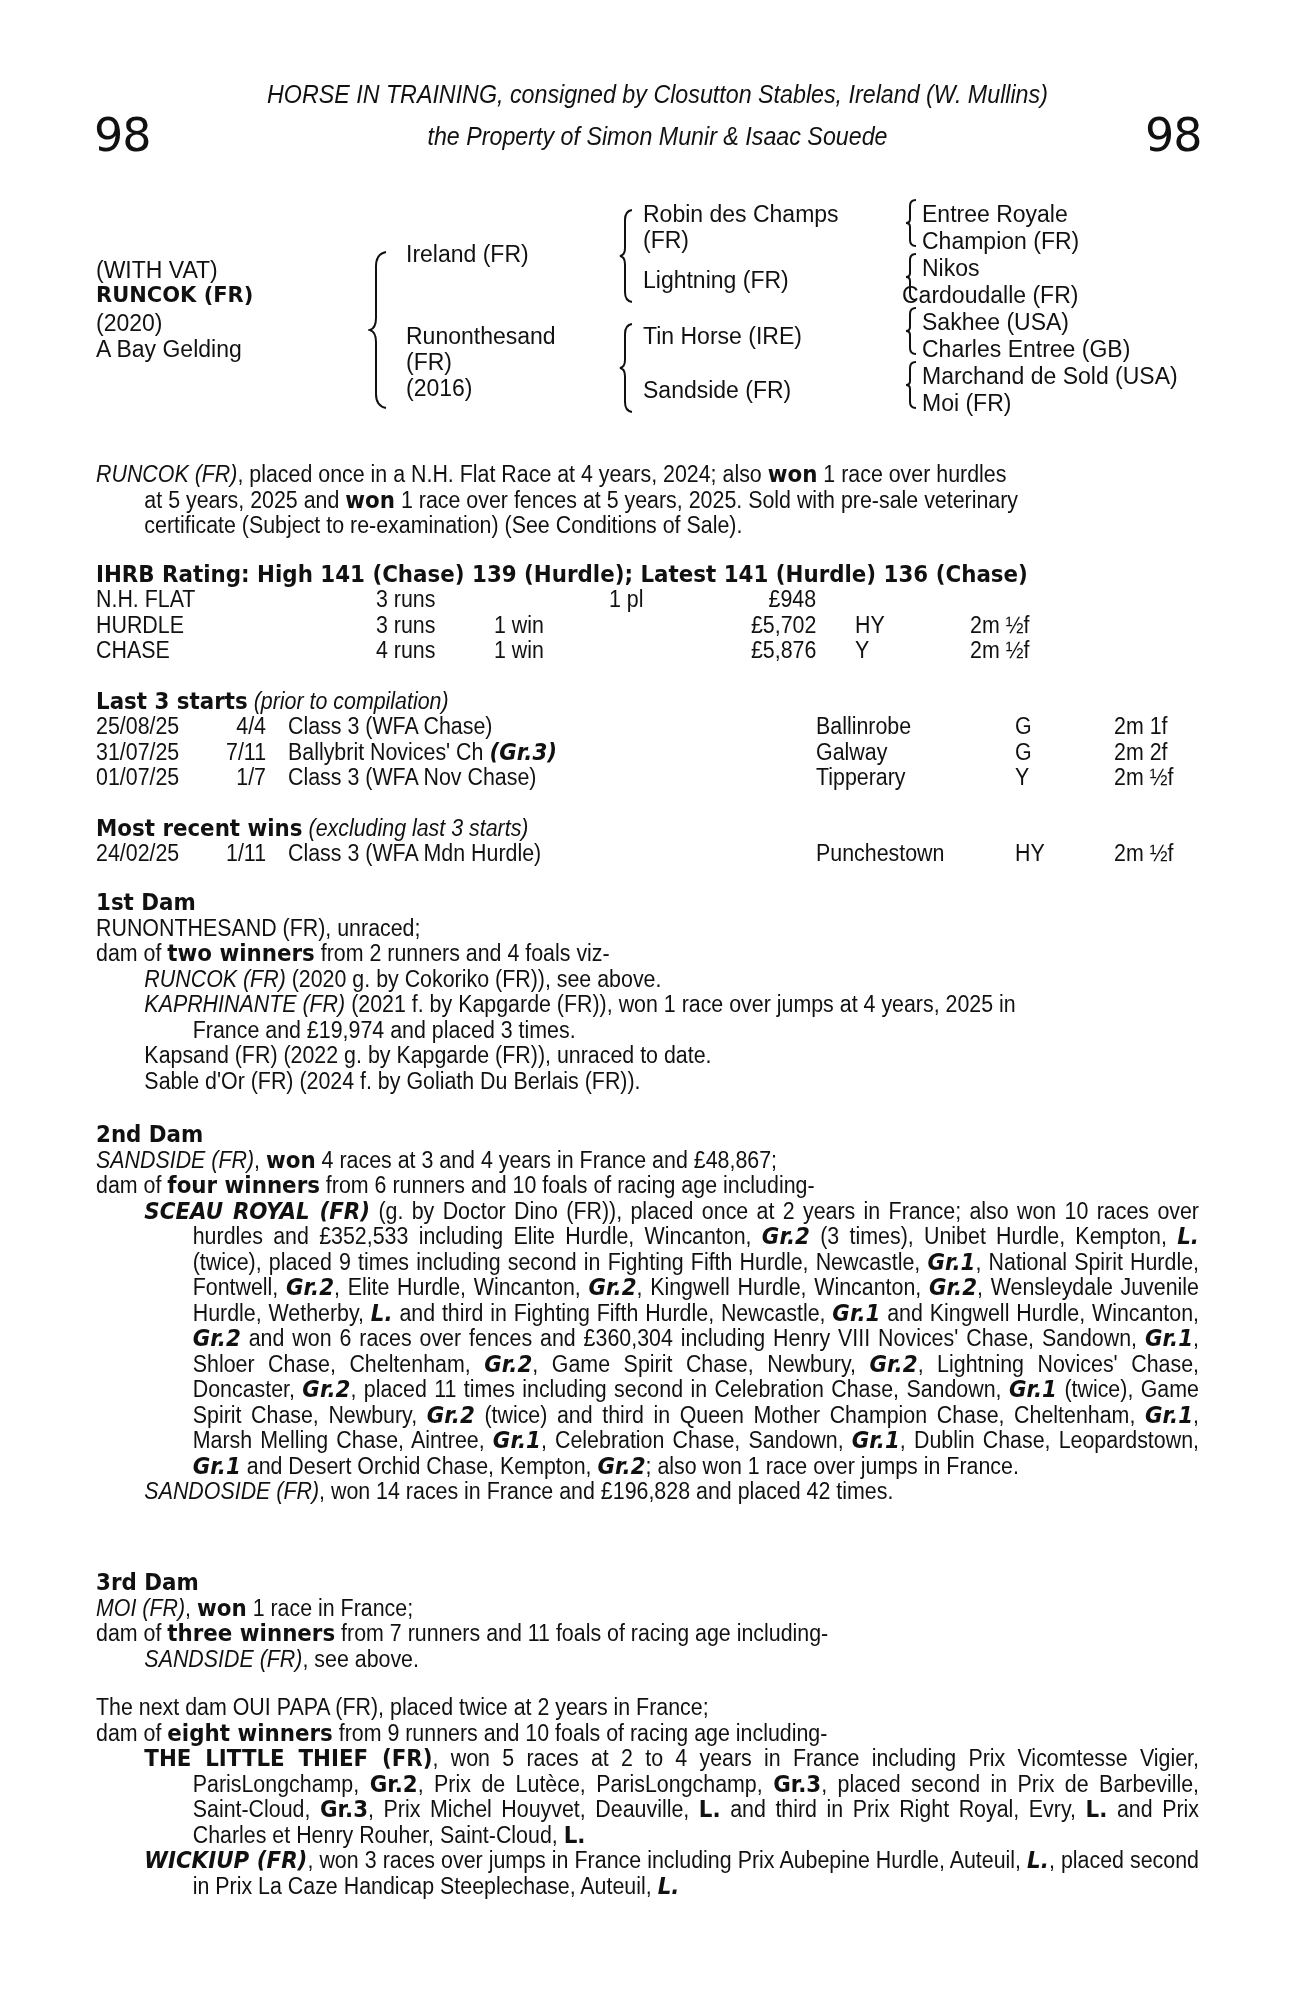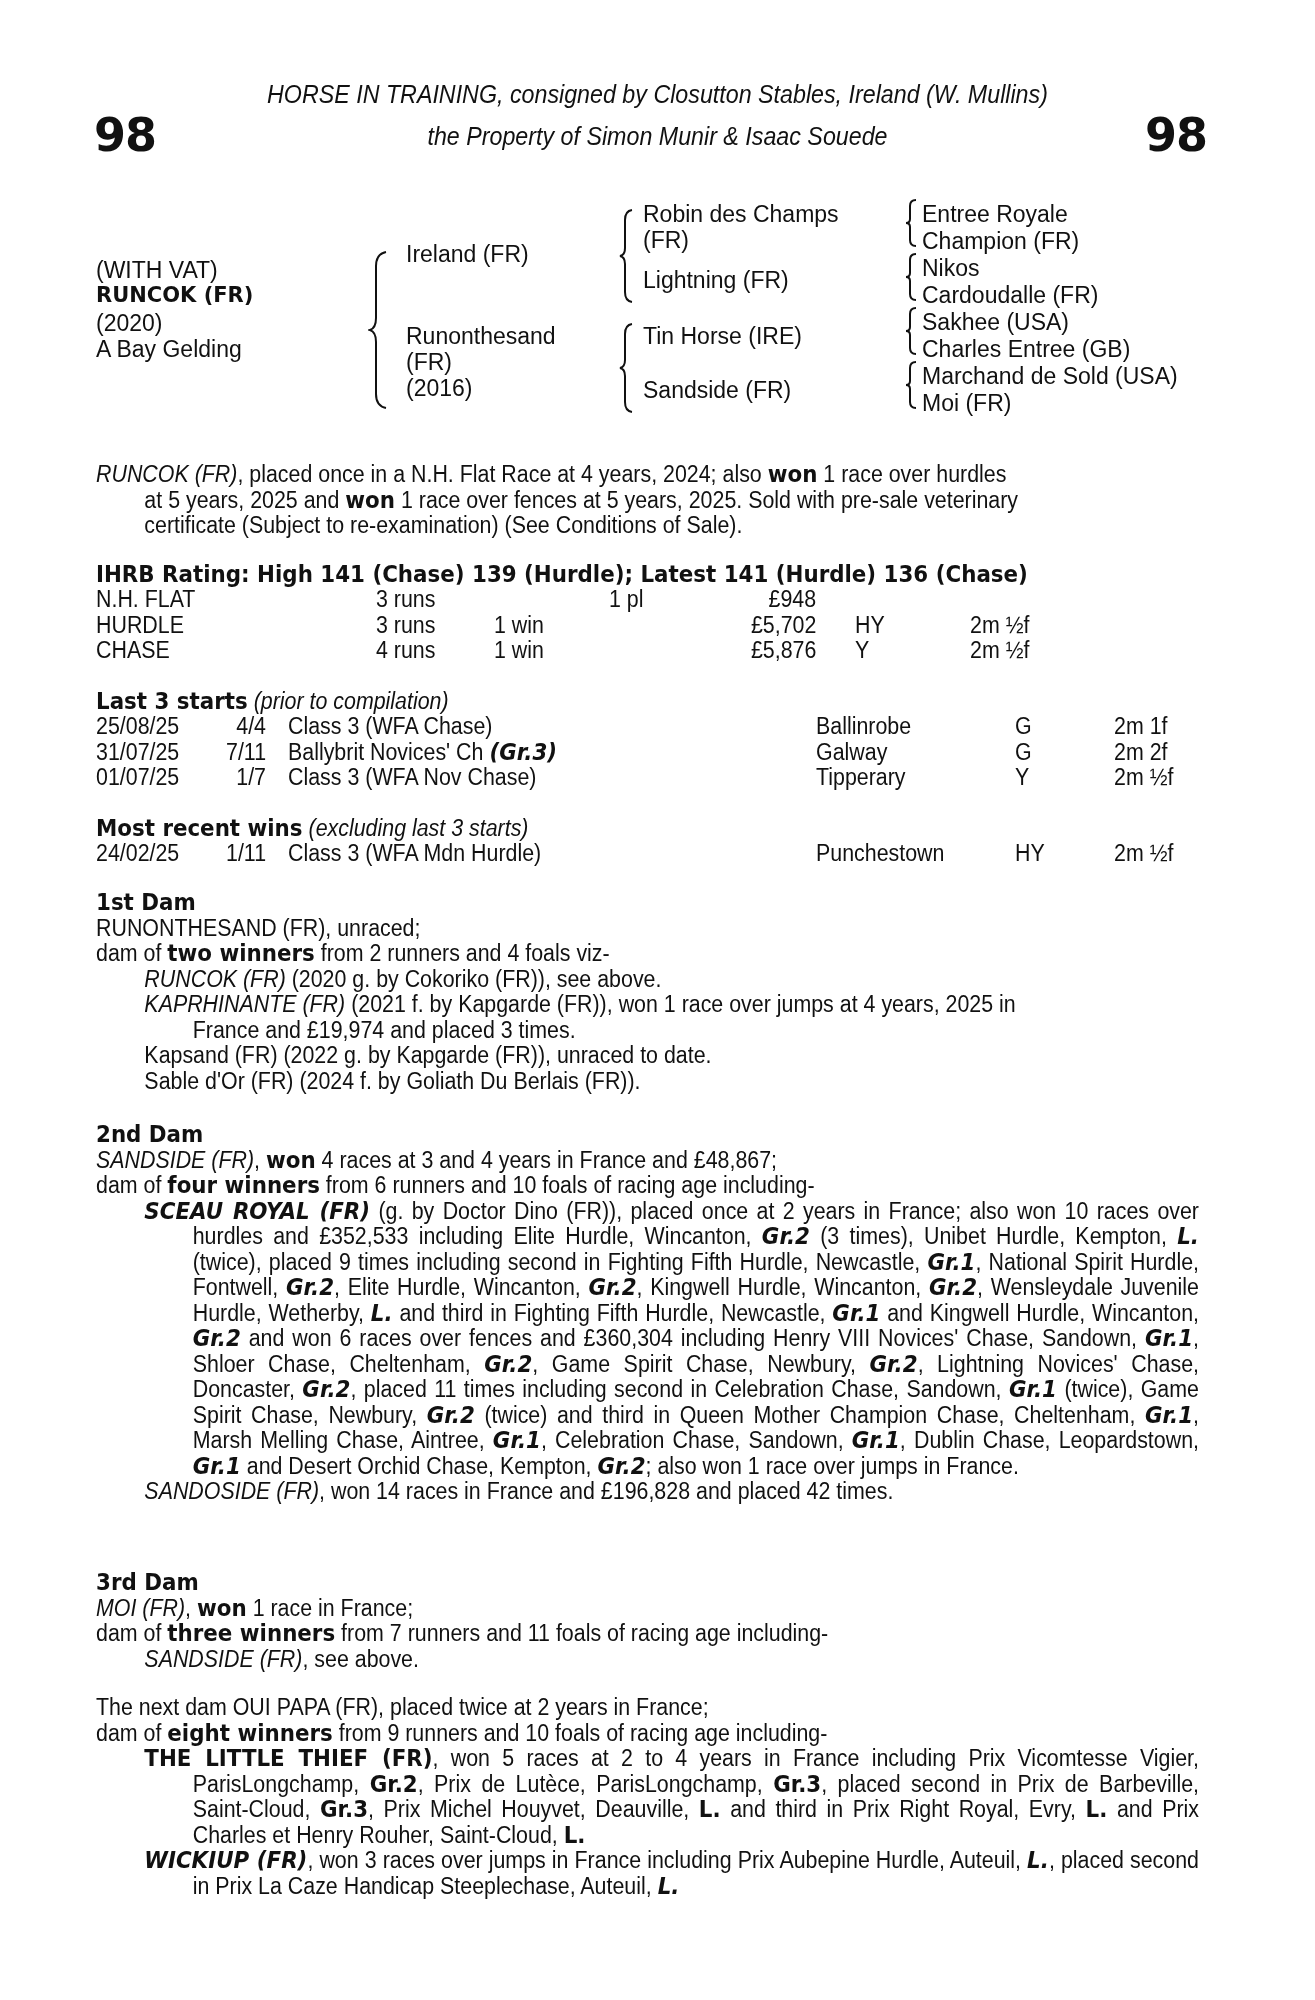--- a/index.html
+++ b/index.html
@@ -1,21 +1,21 @@
 <!DOCTYPE html>
 <html><head>
 <meta charset="utf-8">
 <style>
   html, body { margin: 0; padding: 0; background: #ffffff; }
   body {
     width: 1315px; height: 2000px; position: relative; overflow: hidden;
     font-family: "Liberation Sans", sans-serif; color: #111111;
   }
   .abs { position: absolute; white-space: nowrap; }
-  .lot-num { font-family: "DejaVu Sans", sans-serif; font-weight: bold; font-size: 46px; letter-spacing: -1px; top: 108px; }
+  .lot-num { font-family: "DejaVu Sans", sans-serif; font-weight: normal; font-size: 46px; letter-spacing: -1px; top: 108px; }
   .hdr { font-style: italic; font-size: 25px; left: 0; width: 1315px; text-align: center; transform: scaleX(0.93); }
   .t { font-size: 23px; line-height: 25.5px; }
   .tc { transform: scaleX(0.93); transform-origin: left top; }
   .b { font-family: "DejaVu Sans", sans-serif; font-weight: bold; font-size: 21px; }
   .hb { font-family: "DejaVu Sans", sans-serif; font-weight: bold; }
   .bi { font-family: "DejaVu Sans", sans-serif; font-weight: bold; font-style: italic; }
   i { font-style: italic; }
   .brace { position: absolute; }
   .brace svg { display: block; }
   .para { position: absolute; left: 96px; width: 1110px; font-size: 23px; line-height: 25.5px; }
@@ -80,21 +80,21 @@
 
 <div class="abs t" style="left:643px;top:202px;">Robin des Champs</div>
 <div class="abs t" style="left:643px;top:228px;">(FR)</div>
 <div class="abs t" style="left:643px;top:268px;">Lightning (FR)</div>
 <div class="abs t" style="left:643px;top:324px;">Tin Horse (IRE)</div>
 <div class="abs t" style="left:643px;top:378px;">Sandside (FR)</div>
 
 <div class="abs t" style="left:922px;top:202px;">Entree Royale</div>
 <div class="abs t" style="left:922px;top:229px;">Champion (FR)</div>
 <div class="abs t" style="left:922px;top:256px;">Nikos</div>
-<div class="abs t" style="left:922px;top:283px;">Cardoudalle (FR)</div>
+<div class="abs t" style="left:902px;top:283px;">Cardoudalle (FR)</div>
 <div class="abs t" style="left:922px;top:310px;">Sakhee (USA)</div>
 <div class="abs t" style="left:922px;top:337px;">Charles Entree (GB)</div>
 <div class="abs t" style="left:922px;top:364px;">Marchand de Sold (USA)</div>
 <div class="abs t" style="left:922px;top:391px;">Moi (FR)</div>
 
 <div class="para tc" style="top:462px;width:1190px;">
   <div class="ln"><i>RUNCOK (FR)</i><span>, placed once in a N.H. Flat Race at 4 years, 2024; also </span><span class="hb">won</span><span> 1 race over hurdles</span></div>
   <div class="ln ind1"><span>at 5 years, 2025 and </span><span class="hb">won</span><span> 1 race over fences at 5 years, 2025. Sold with pre-sale veterinary</span></div>
   <div class="ln ind1">certificate (Subject to re-examination) (See Conditions of Sale).</div>
 </div>

